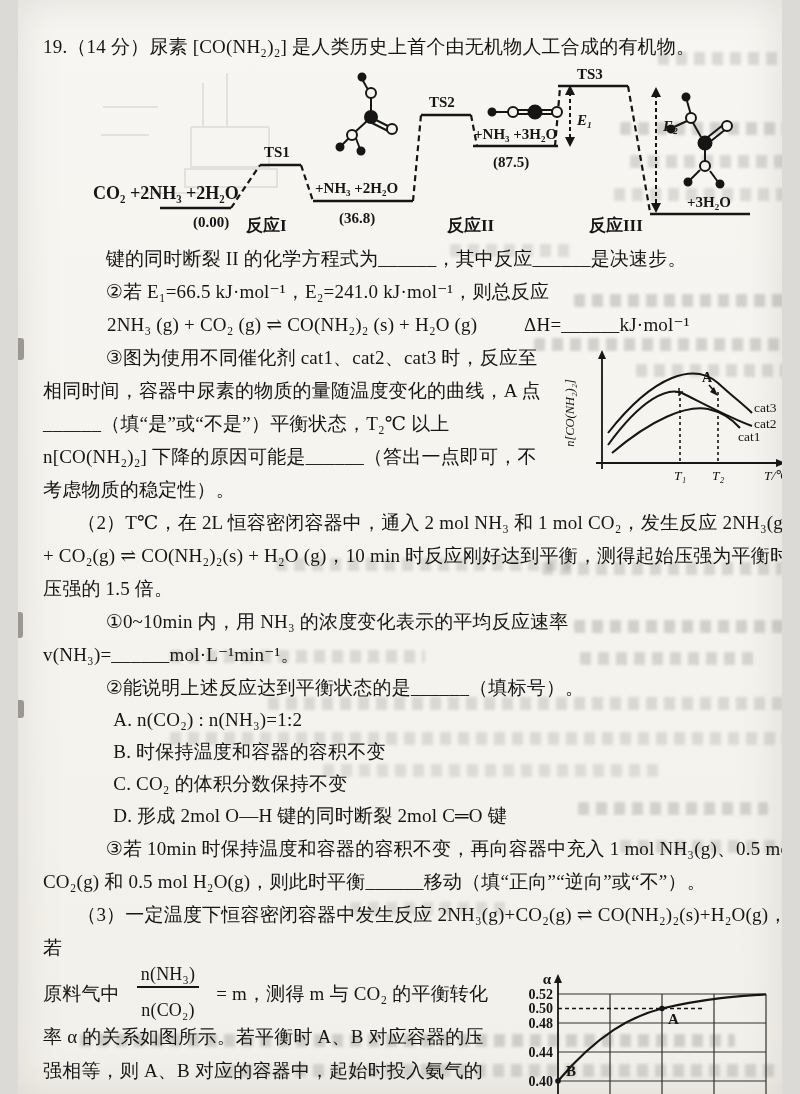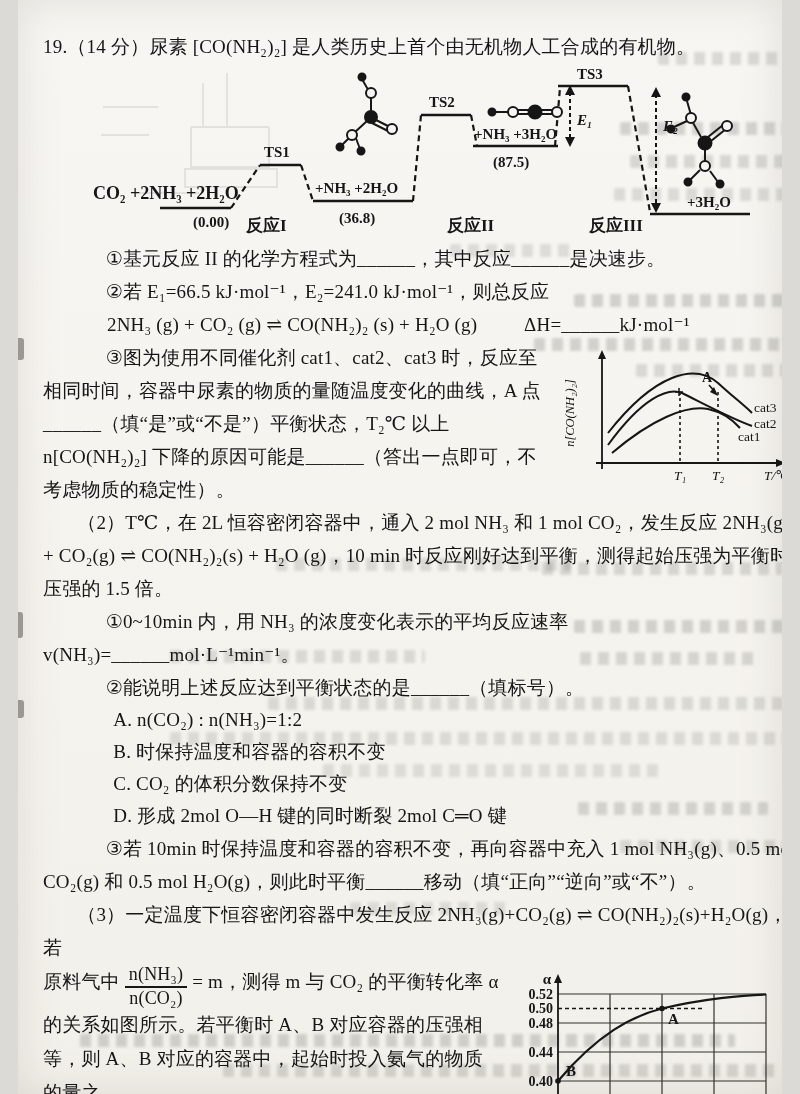--- a/index.html
+++ b/index.html
@@ -17,23 +17,23 @@
   .ind1{text-indent:1.8em;}
   .ind2{text-indent:3.3em;}
   .opt{margin-left:3.7em;line-height:32px;}
   .eqline{margin-left:64px;}
   .dh{margin-left:2.2em;}
   figure{margin:0;}
   .ediagfig{width:755px;height:174px;margin:2px 0 3px 0;}
   .catfig{float:right;width:238px;height:150px;margin:2px 0 2px 8px;}
   .alphafig{float:right;width:292px;height:184px;margin:2px 0 0 6px;}
   .flow::after{content:"";display:block;clear:both;}
-  .frac{display:inline-block;vertical-align:-16px;text-align:center;margin:0 0;line-height:1.15;font-size:18px;}
+  .frac{display:inline-block;vertical-align:-16px;text-align:center;margin:0 12px;line-height:1.15;font-size:18px;}
   .fnum{display:block;border-bottom:2px solid #161616;padding:0 4px 1px;}
-  .fden{display:block;padding-top:0;}
+  .fden{display:block;padding-top:12px;}
   .fracline{line-height:34px;}
   svg text{font-family:var(--serif);fill:#161616;}
   .smudge{
     position:absolute;height:13px;z-index:1;pointer-events:none;border-radius:2px;
     background:repeating-linear-gradient(90deg,rgba(70,68,64,.55) 0 11px,rgba(70,68,64,0) 11px 18px);
     filter:blur(1.4px);
   }
   .edgeblob{position:absolute;background:#5a564f;z-index:1;border-radius:0 3px 3px 0;opacity:.55;filter:blur(.6px);}
 </style>
 </head>
@@ -147,21 +147,21 @@
           <text x="534" y="60" font-size="15" font-style="italic">E₁</text>
           <text x="620" y="66" font-size="15" font-style="italic">E₂</text>
           <text x="644" y="142" font-size="15">+3H₂O</text>
           <text x="203" y="166" font-size="17">反应I</text>
           <text x="404" y="166" font-size="17">反应II</text>
           <text x="546" y="166" font-size="17">反应III</text>
         </g>
       </svg>
     </figure>
 
-    <p class="t ind2">①基元反应 II 的化学方程式为______，其中反应______是决速步。</p>
+    <p class="t ind2">键的同时断裂 II 的化学方程式为______，其中反应______是决速步。</p>
     <p class="t ind2">②若 E₁=66.5 kJ·mol⁻¹，E₂=241.0 kJ·mol⁻¹，则总反应</p>
     <p class="t eqline">
       <span>2NH₃ (g) + CO₂ (g) ⇌ CO(NH₂)₂ (s) + H₂O (g)</span>
       <span class="dh">ΔH=______kJ·mol⁻¹</span>
     </p>
 
     <div class="flow">
       <figure class="catfig">
         <svg width="238" height="150" viewBox="0 0 238 150">
           <g stroke="#161616" stroke-width="1.8">

